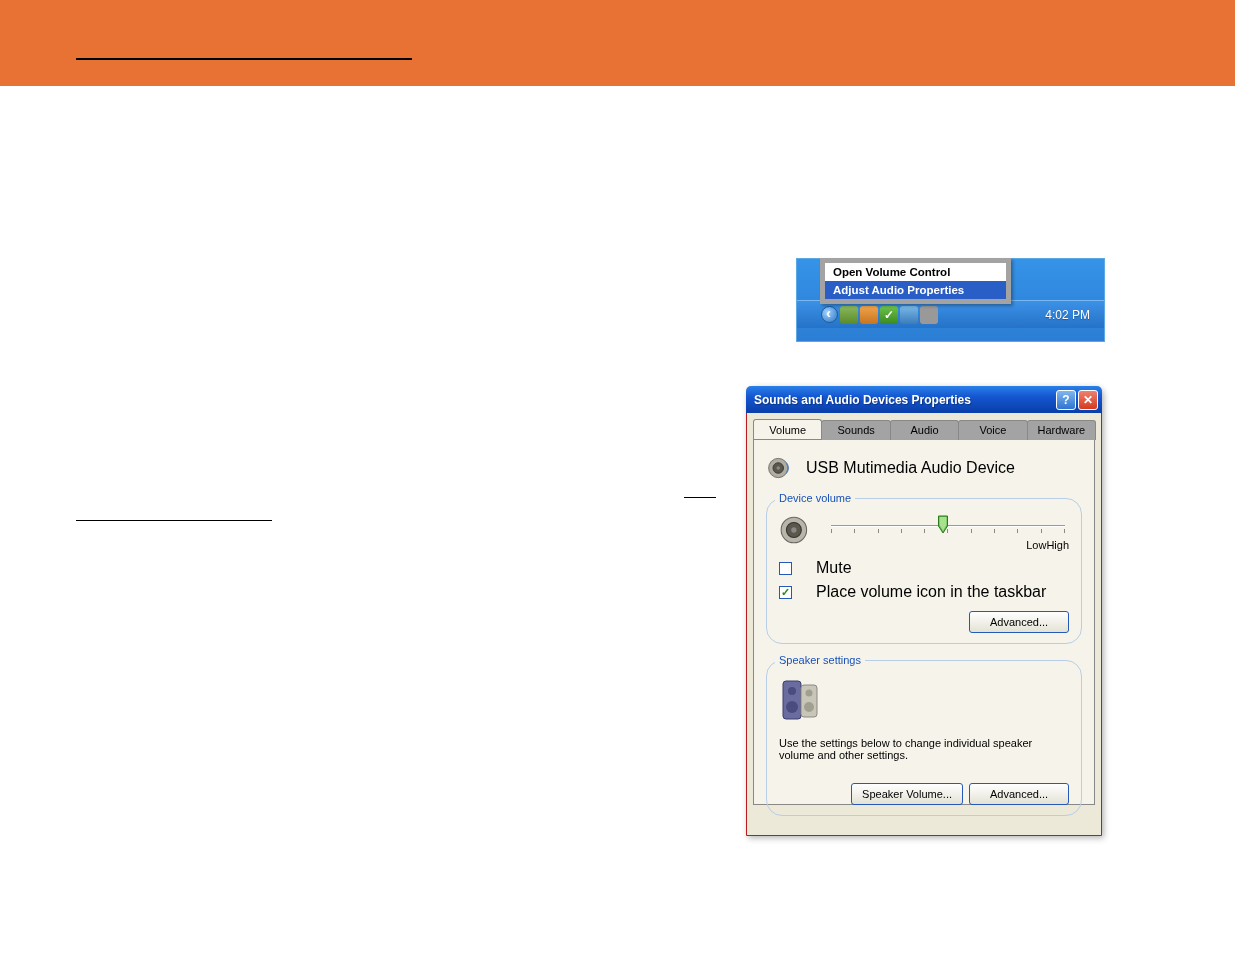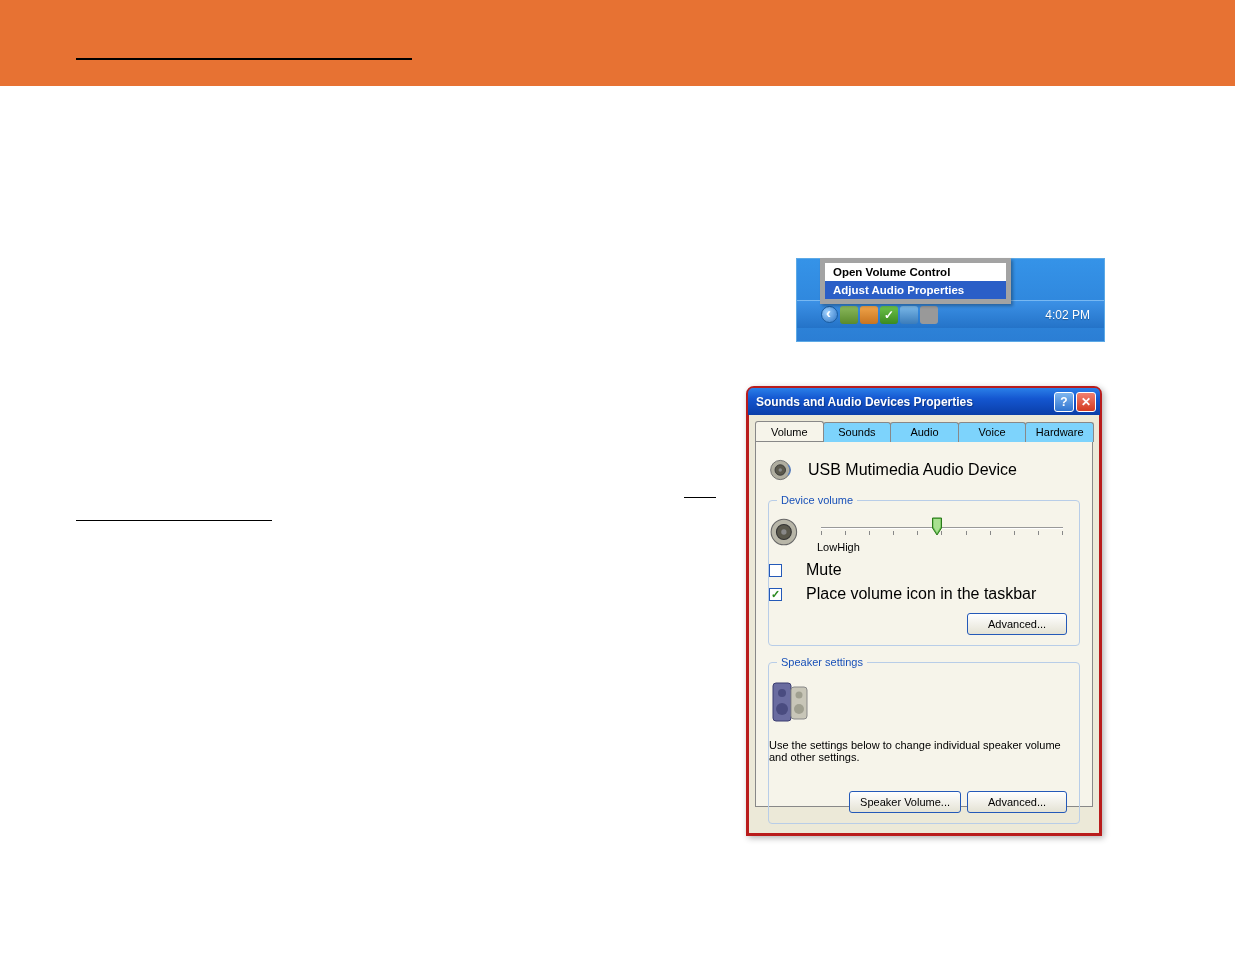--- a/index.html
+++ b/index.html
@@ -128,21 +128,21 @@
     }
 
     
     .xp-dialog {
       position: absolute;
       left: 746px;
       top: 386px;
       width: 356px;
       height: 450px;
       background: #ece9d8;
-      border: 3px solid #b91c1c;
+      border: 1px solid #b91c1c;
       border-radius: 8px 8px 0 0;
       box-shadow: 2px 2px 6px rgba(0,0,0,.3);
     }
     .xp-titlebar {
       height: 27px;
       background: linear-gradient(#2a7fe8, #1456d0 40%, #0a3ea8);
       border-radius: 5px 5px 0 0;
       display: flex;
       align-items: center;
       padding: 0 4px 0 8px;
@@ -168,21 +168,21 @@
     .xp-tbtn.close { background: linear-gradient(#f08070,#d43a20); }
     .xp-tabs {
       display: flex;
       margin: 6px 6px 0 6px;
       position: relative;
       z-index: 2;
     }
     .xp-tab {
       border: 1px solid #888;
       border-bottom: none;
-      background: #7dd3fc;
+      background: #a3a3a3;
       padding: 3px 0;
       font-size: 11px;
       text-align: center;
       flex: 1;
       margin-right: -1px;
       border-radius: 3px 3px 0 0;
       cursor: pointer;
       position: relative;
       top: 1px;
     }
@@ -203,23 +203,23 @@
     .device-row {
       display:flex;align-items:center;gap:12px;
       font-size:16px;
     }
     .ic-speaker {
       width: 28px; height: 28px; position: relative;
     }
     .ic-speaker svg{width:100%;height:100%;}
     .groupbox {
       border: 1px solid #b8cde8;
-      border-radius: 4px;
+      border-radius: 16px;
       margin-top: 16px;
-      padding: 14px 12px 10px 0;
+      padding: 14px 12px 10px 12px;
       position: relative;
     }
     .groupbox-legend {
       position:absolute; top:-7px; left:8px;
       background:#f6f4ea; padding:0 4px;
       font-size:11px; color:#1850b8;
     }
     .vol-block{display:flex;gap:14px;align-items:flex-start;}
     .vol-slider-wrap{flex:1;}
     .vol-track{
@@ -229,40 +229,40 @@
       position:absolute;top:8px;left:0;right:0;height:2px;
       background:#999;border-bottom:1px solid #fff;
     }
     .vol-ticks{position:absolute;top:12px;left:0;right:0;display:flex;justify-content:space-between;}
     .vol-tick{width:1px;height:4px;background:#888;}
     .vol-thumb{
       position:absolute;top:-2px;left:48%;transform:translateX(-50%);
       width:11px;height:19px;
     }
     .vol-thumb svg{width:100%;height:100%;}
-    .vol-labels{display:flex;justify-content:flex-start;font-size:11px;margin-top:2px;}
+    .vol-labels{display:flex;justify-content:flex-end;font-size:11px;margin-top:2px;}
     .chk-row{display:flex;align-items:center;gap:24px;font-size:16px;margin-top:8px;}
     .chk{
       width:13px;height:13px;border:1px solid #2459b8;background:#fff;
       display:flex;align-items:center;justify-content:center;
     }
     .chk.checked::after{content:"✓";color:#2b8a20;font-size:11px;font-weight:bold;line-height:1;}
     .btn-row-right{display:flex;justify-content:flex-end;margin-top:10px;}
     .xp-btn{
       min-width:100px;height:22px;
       border:1px solid #2459b8;background:linear-gradient(#fff,#e4e2d4);
       border-radius:3px;font-size:11px;cursor:pointer;
       padding:0 10px;
     }
     .xp-btn.disabled{color:#999;border-color:#b0b0a0;background:linear-gradient(#f4f2e8,#e4e2d4);}
     .speaker-block{display:flex;gap:12px;align-items:flex-start;flex-direction:column;}
     .speaker-text{font-size:11px;flex:1;}
     .ic-big-speaker{width:44px;height:50px;}
     .ic-big-speaker svg{width:100%;height:100%;}
-    .spk-btns{display:flex;justify-content:flex-end;gap:6px;margin-top:28px;}
+    .spk-btns{display:flex;justify-content:flex-end;gap:6px;margin-top:22px;}
     .dlg-btns{
       position:absolute;left:0;right:0;bottom:6px;
       display:flex;justify-content:flex-end;gap:6px;padding-right:12px;
     }
     .dlg-btns .xp-btn{min-width:72px;}
   </style>
 </head>
 <body>
 
 <div class="header-bar">

